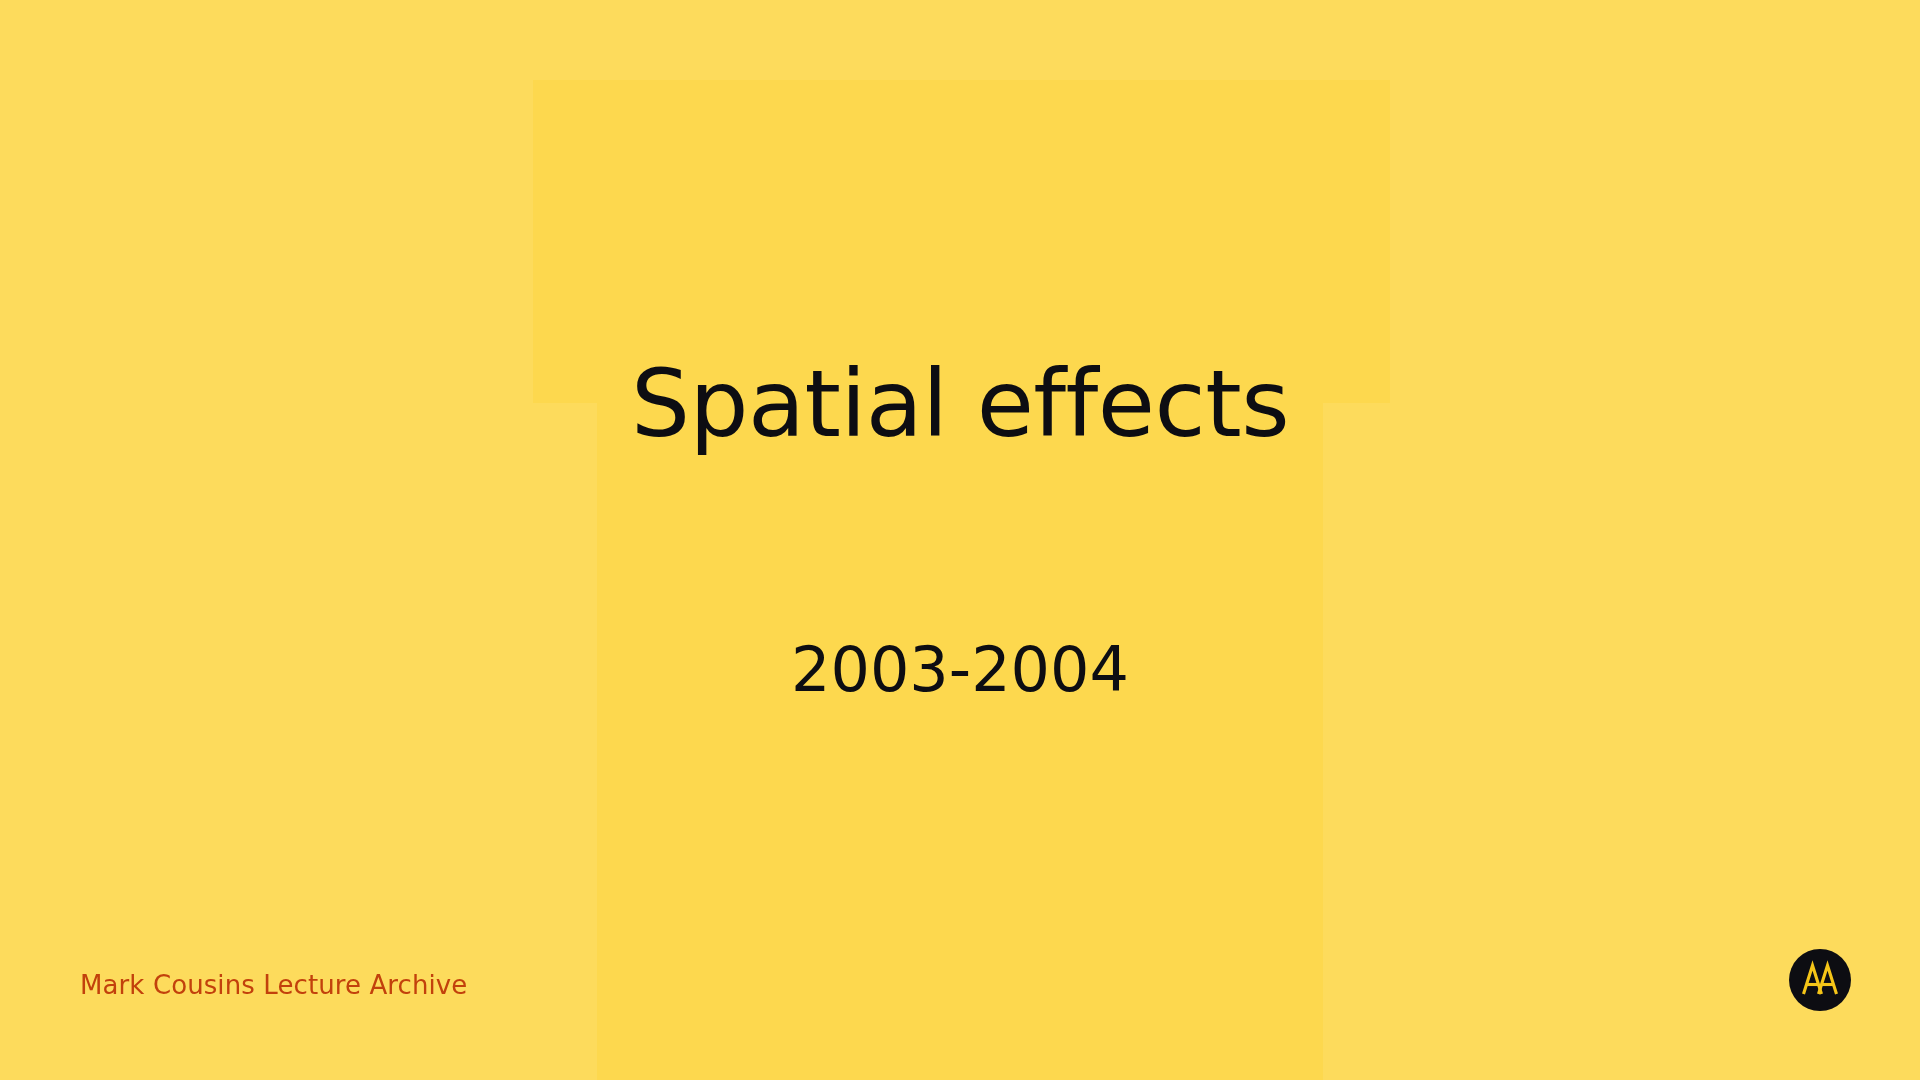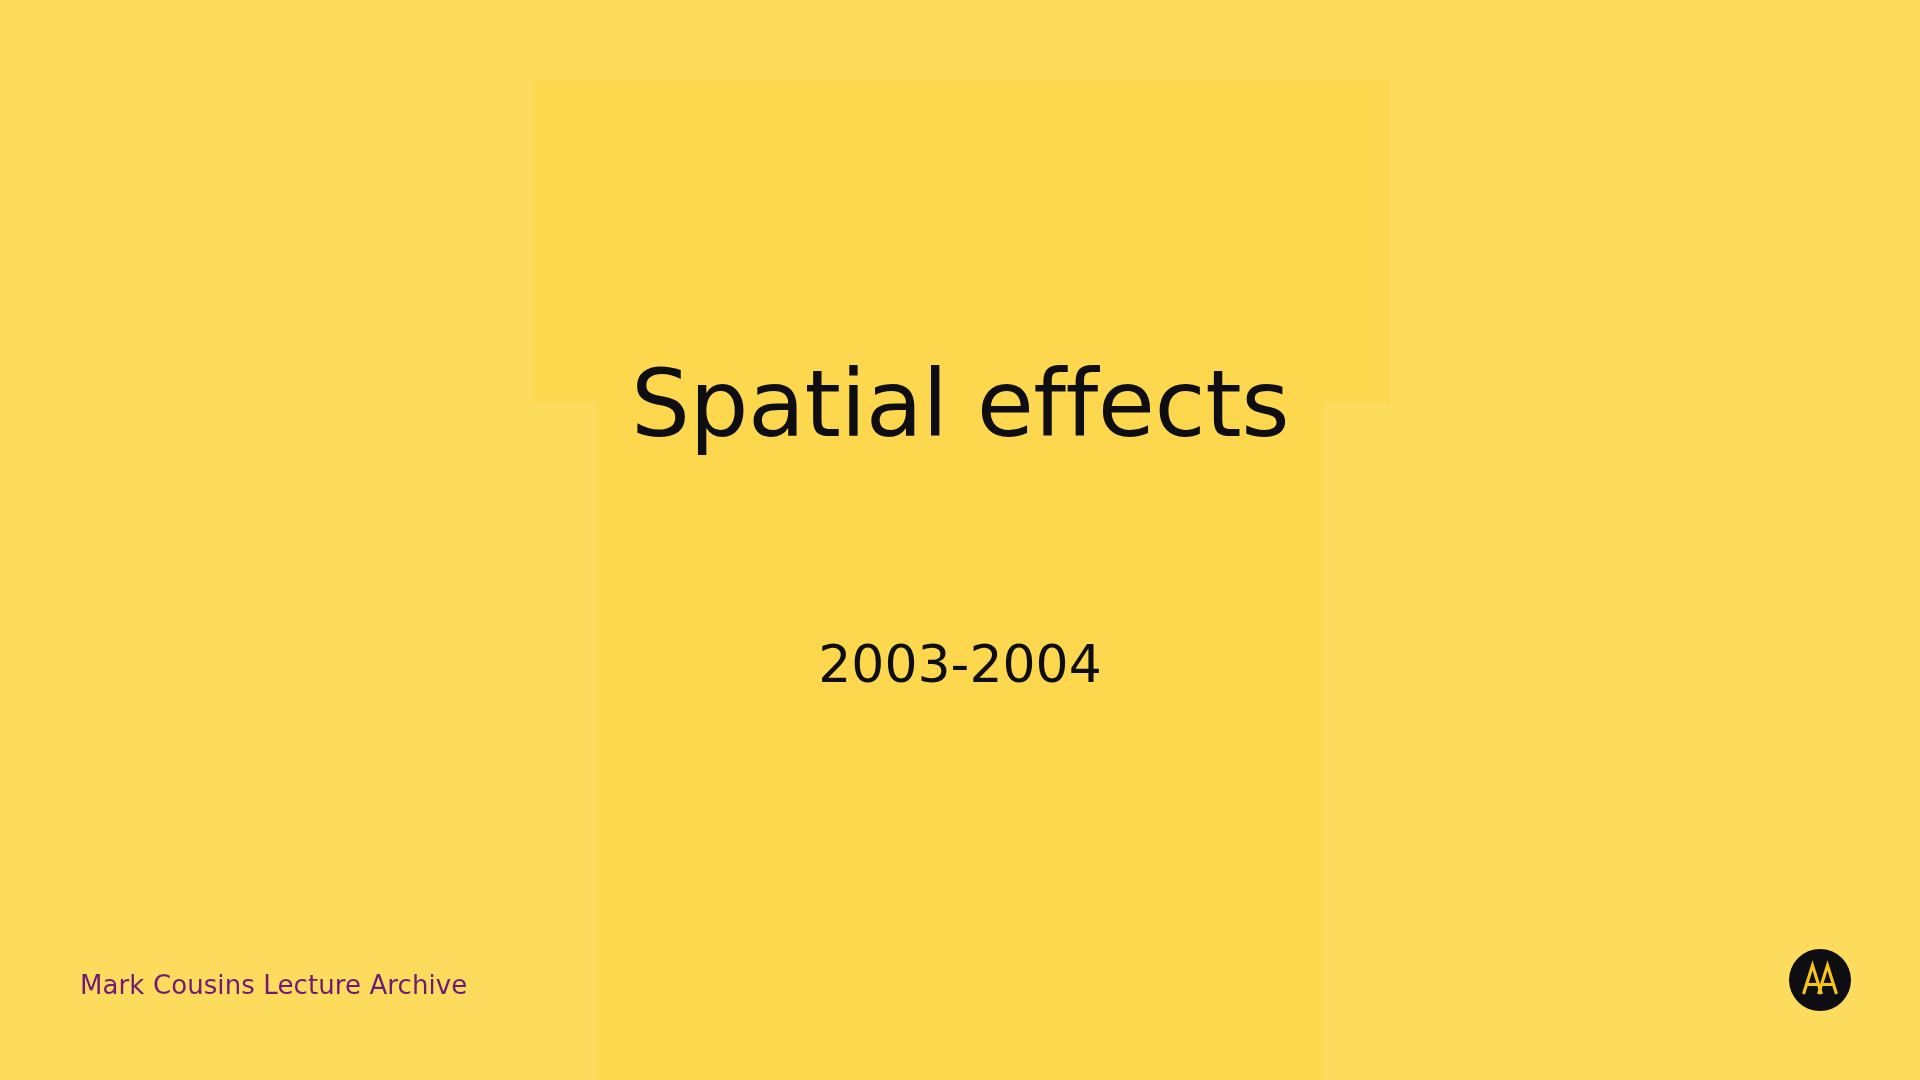--- a/index.html
+++ b/index.html
@@ -78,36 +78,36 @@
     letter-spacing: 0.5px;
     white-space: nowrap;
   }
 
   .year {
     position: absolute;
     left: 0;
     width: 1920px;
     top: 636px;
     font-family: "DejaVu Sans", sans-serif;
-    font-size: 52px;
+    font-size: 62px;
     font-weight: 400;
     line-height: 1.1;
     letter-spacing: 0px;
     white-space: nowrap;
   }
 
   
   .archive-credit {
     position: absolute;
     left: 80px;
     top: 970px;
     font-family: "DejaVu Sans", sans-serif;
     font-size: 26px;
     font-weight: 400;
-    color: #701a75;
+    color: #c2410c;
     white-space: nowrap;
     letter-spacing: 0.1px;
   }
 
   
   .logo {
     position: absolute;
     left: 1789px;
     top: 949px;
     width: 62px;

